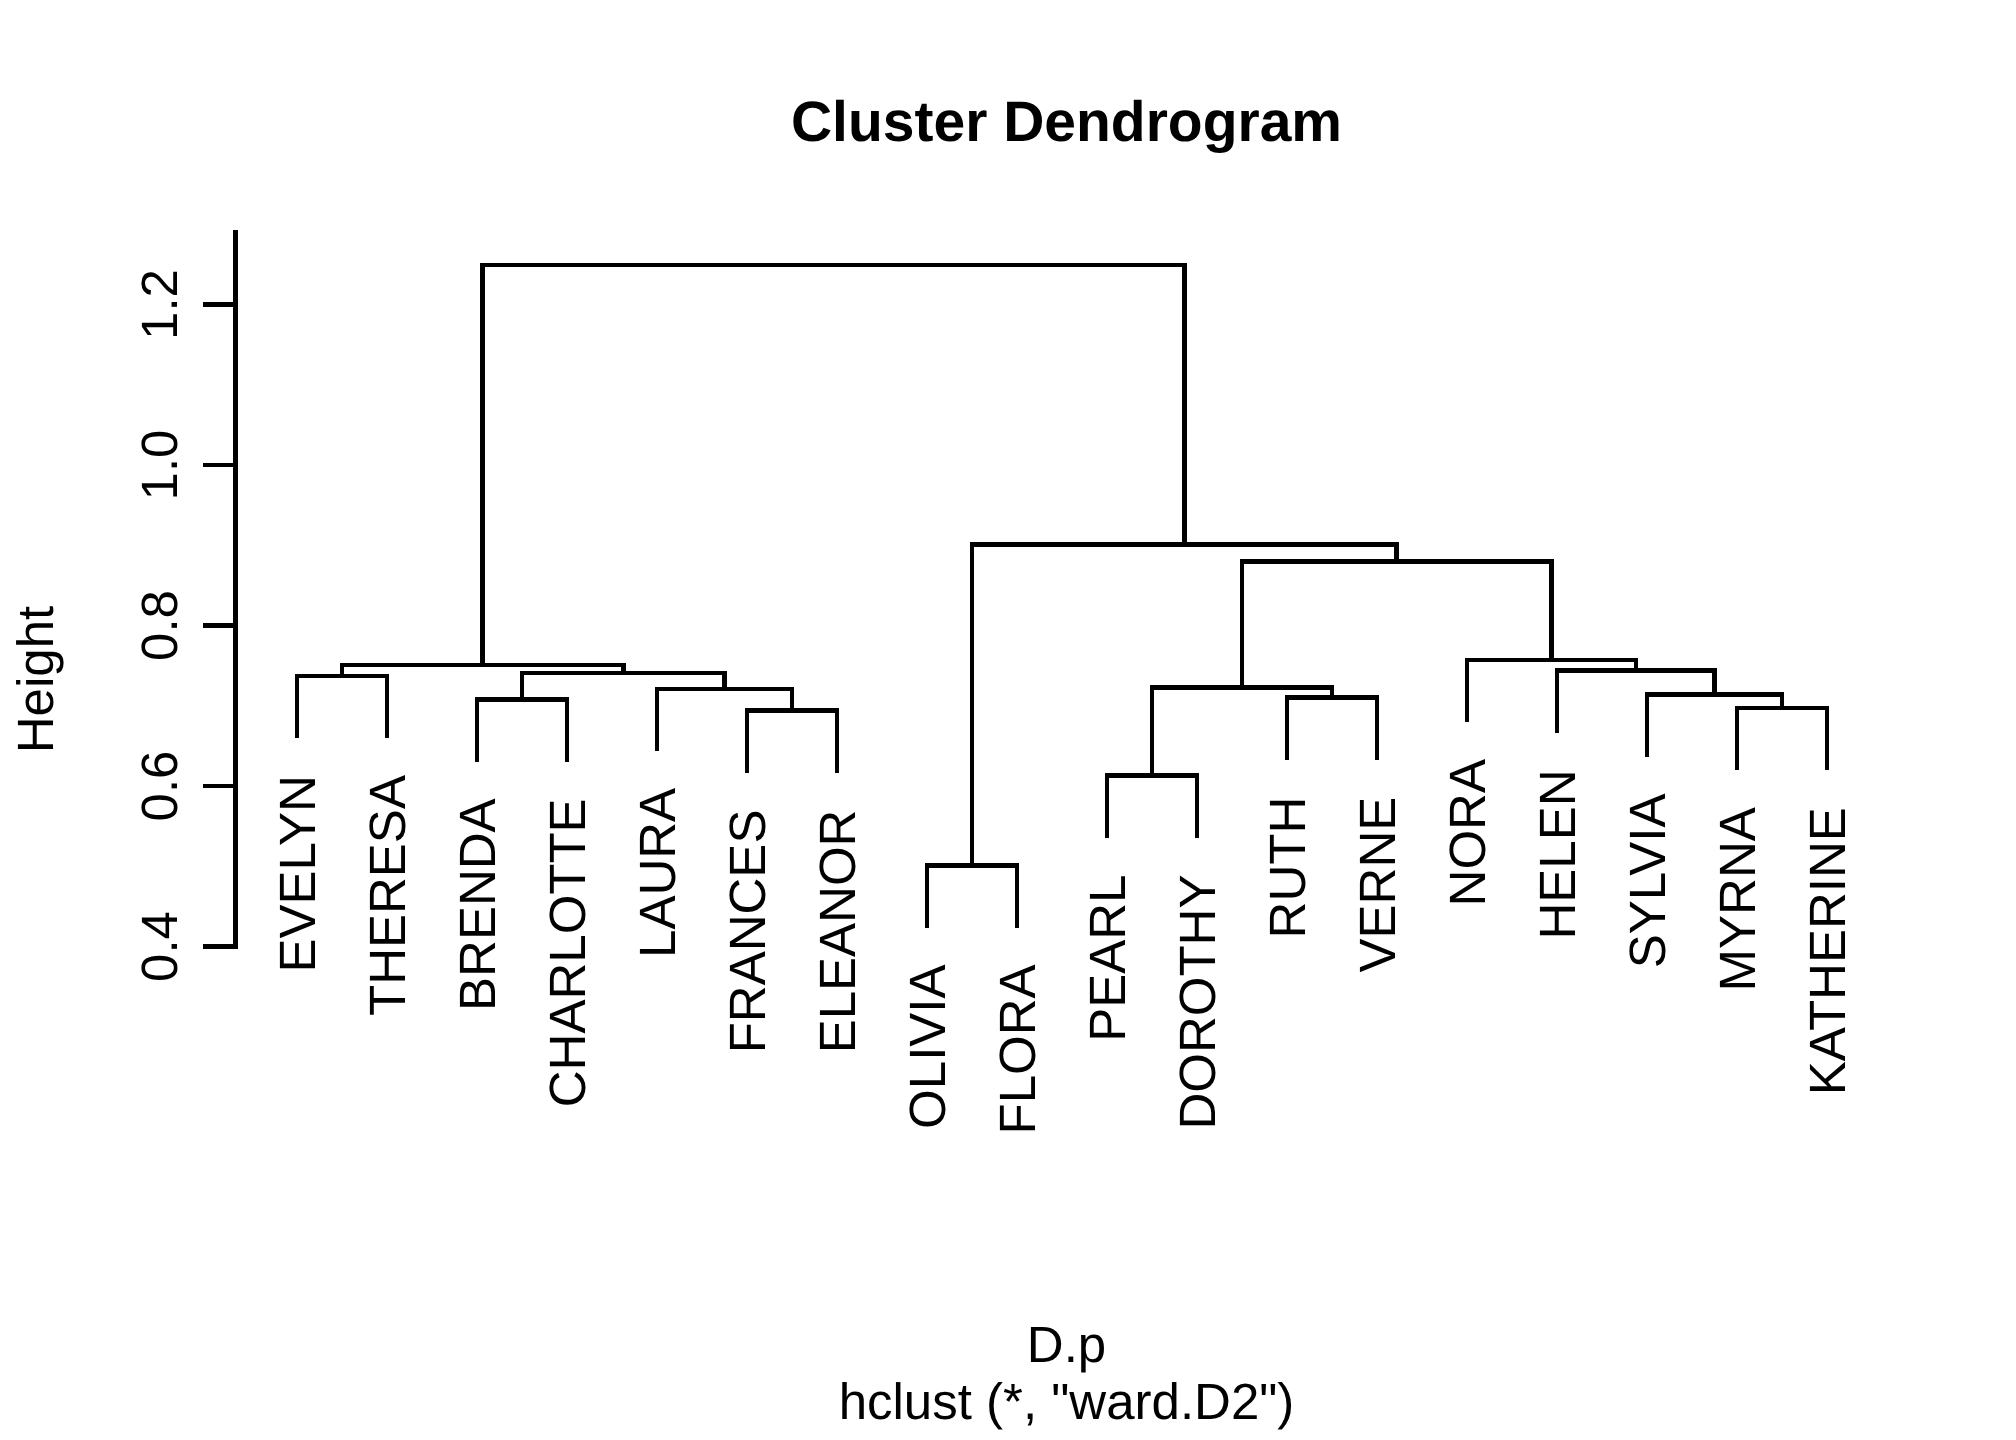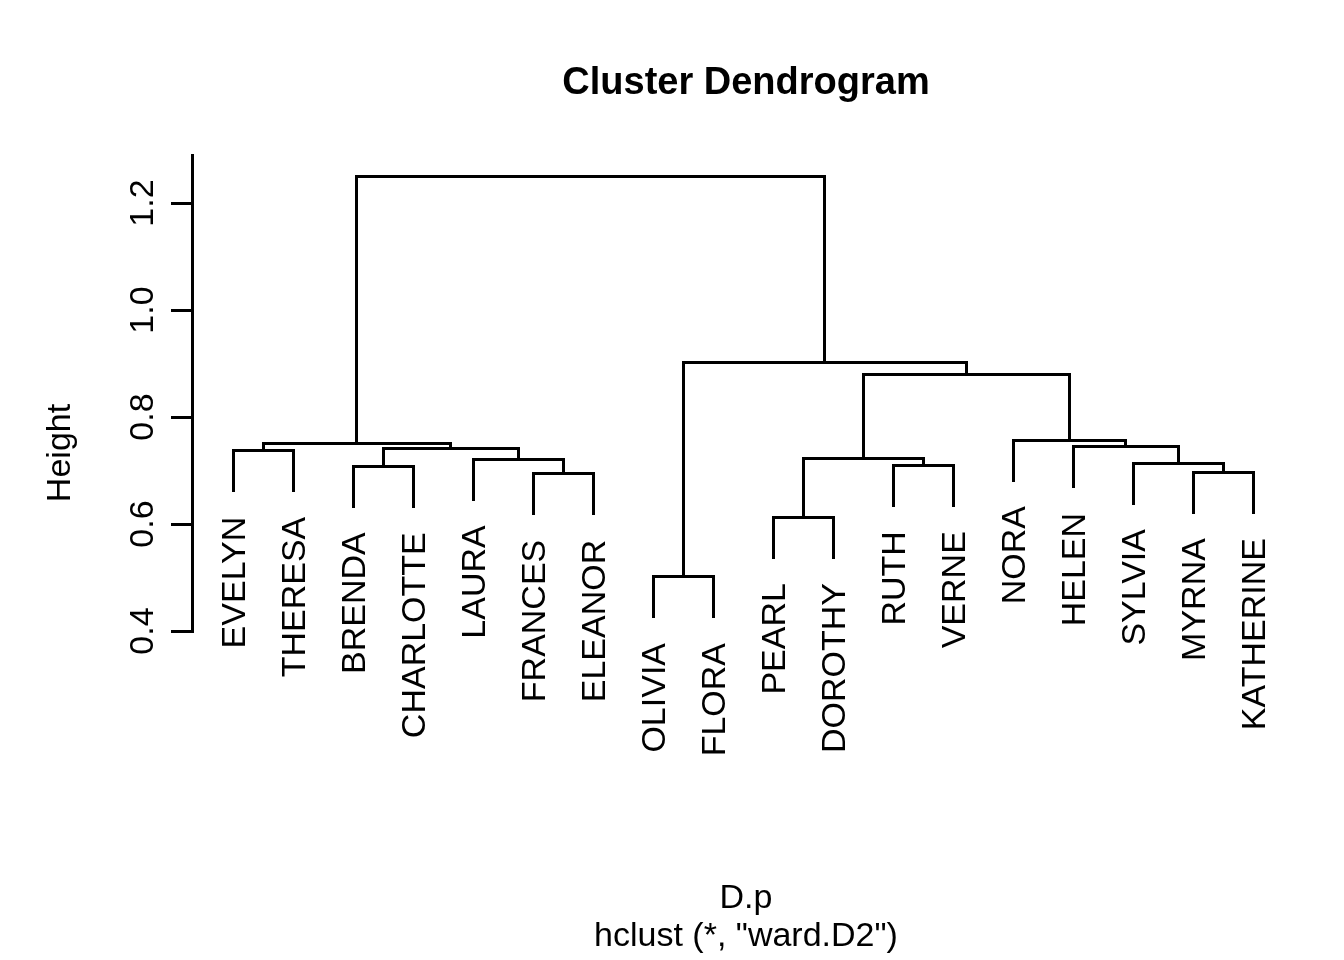--- a/index.html
+++ b/index.html
@@ -8,21 +8,20 @@
     background: #ffffff;
     width: 1344px;
     height: 960px;
     overflow: hidden;
   }
   .plot-canvas {
     position: relative;
     width: 1095px;
     height: 960px;
     background: #ffffff;
-    padding-left: 35px;
   }
   svg text {
     font-family: "Liberation Sans", sans-serif;
     fill: #000000;
   }
   .chart-title {
     font-size: 38px;
     font-weight: bold;
   }
   .axis-label, .caption, .tick-label, .leaf-label {

